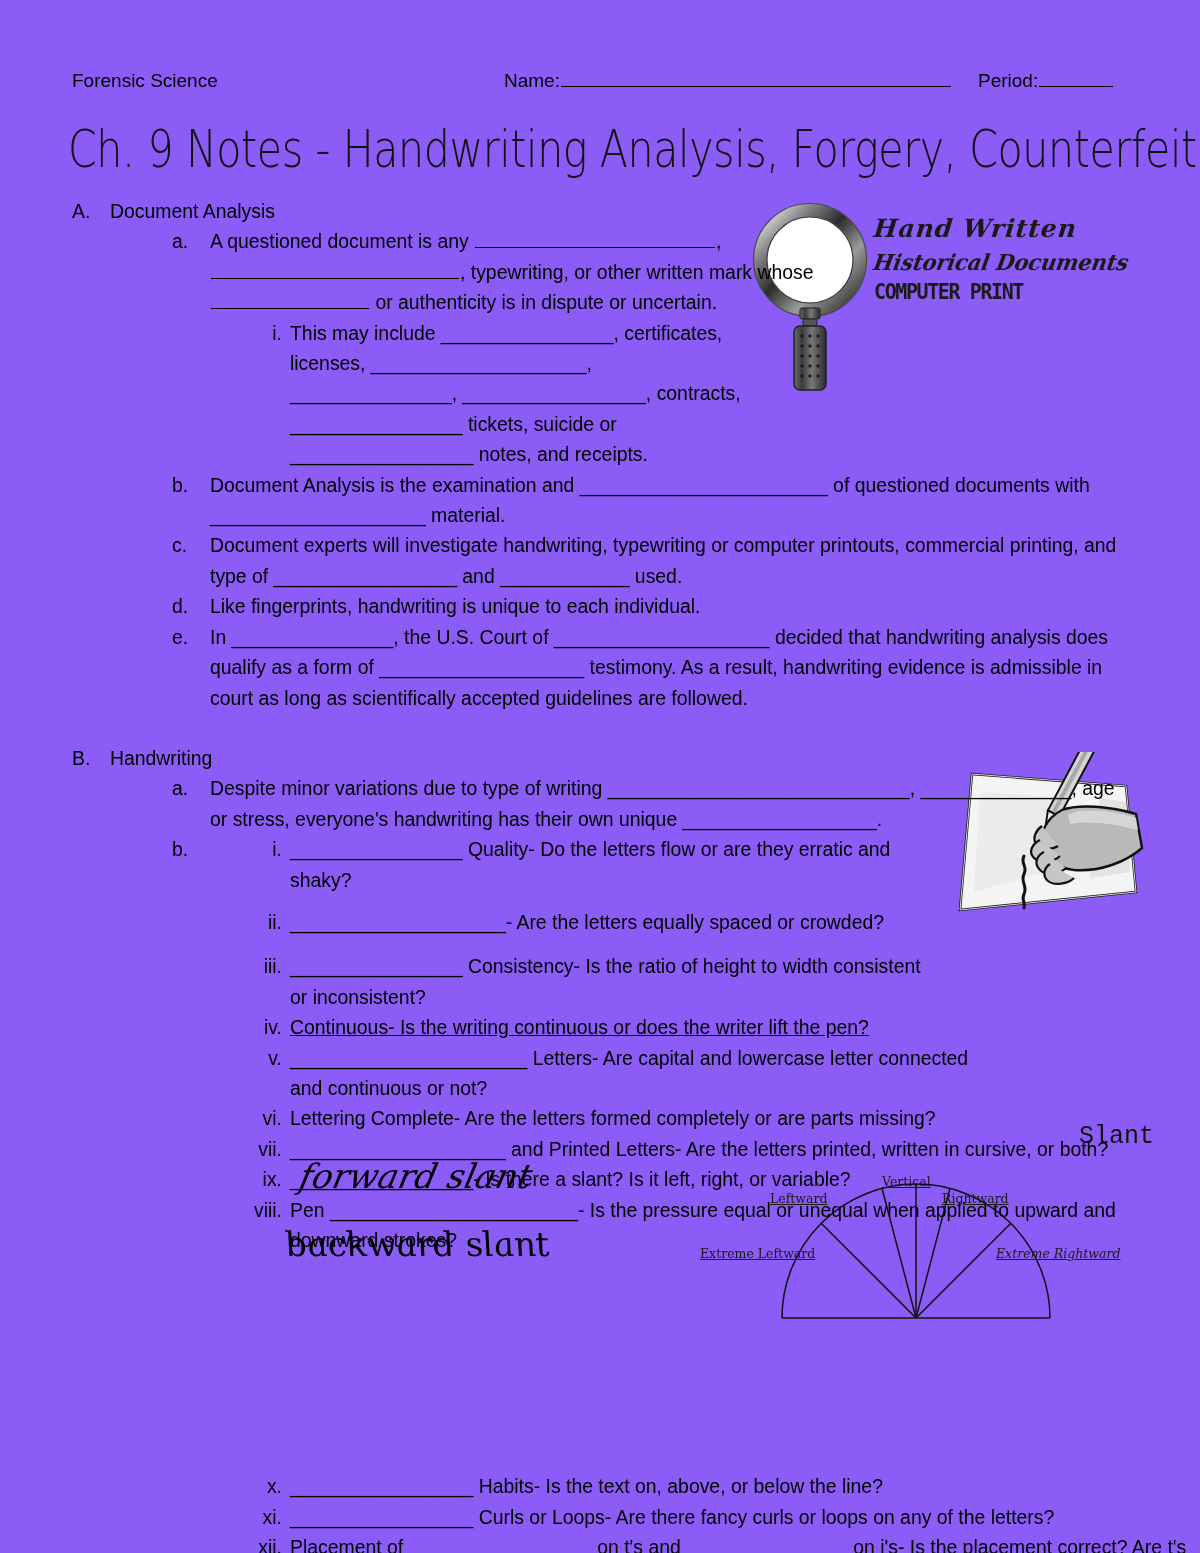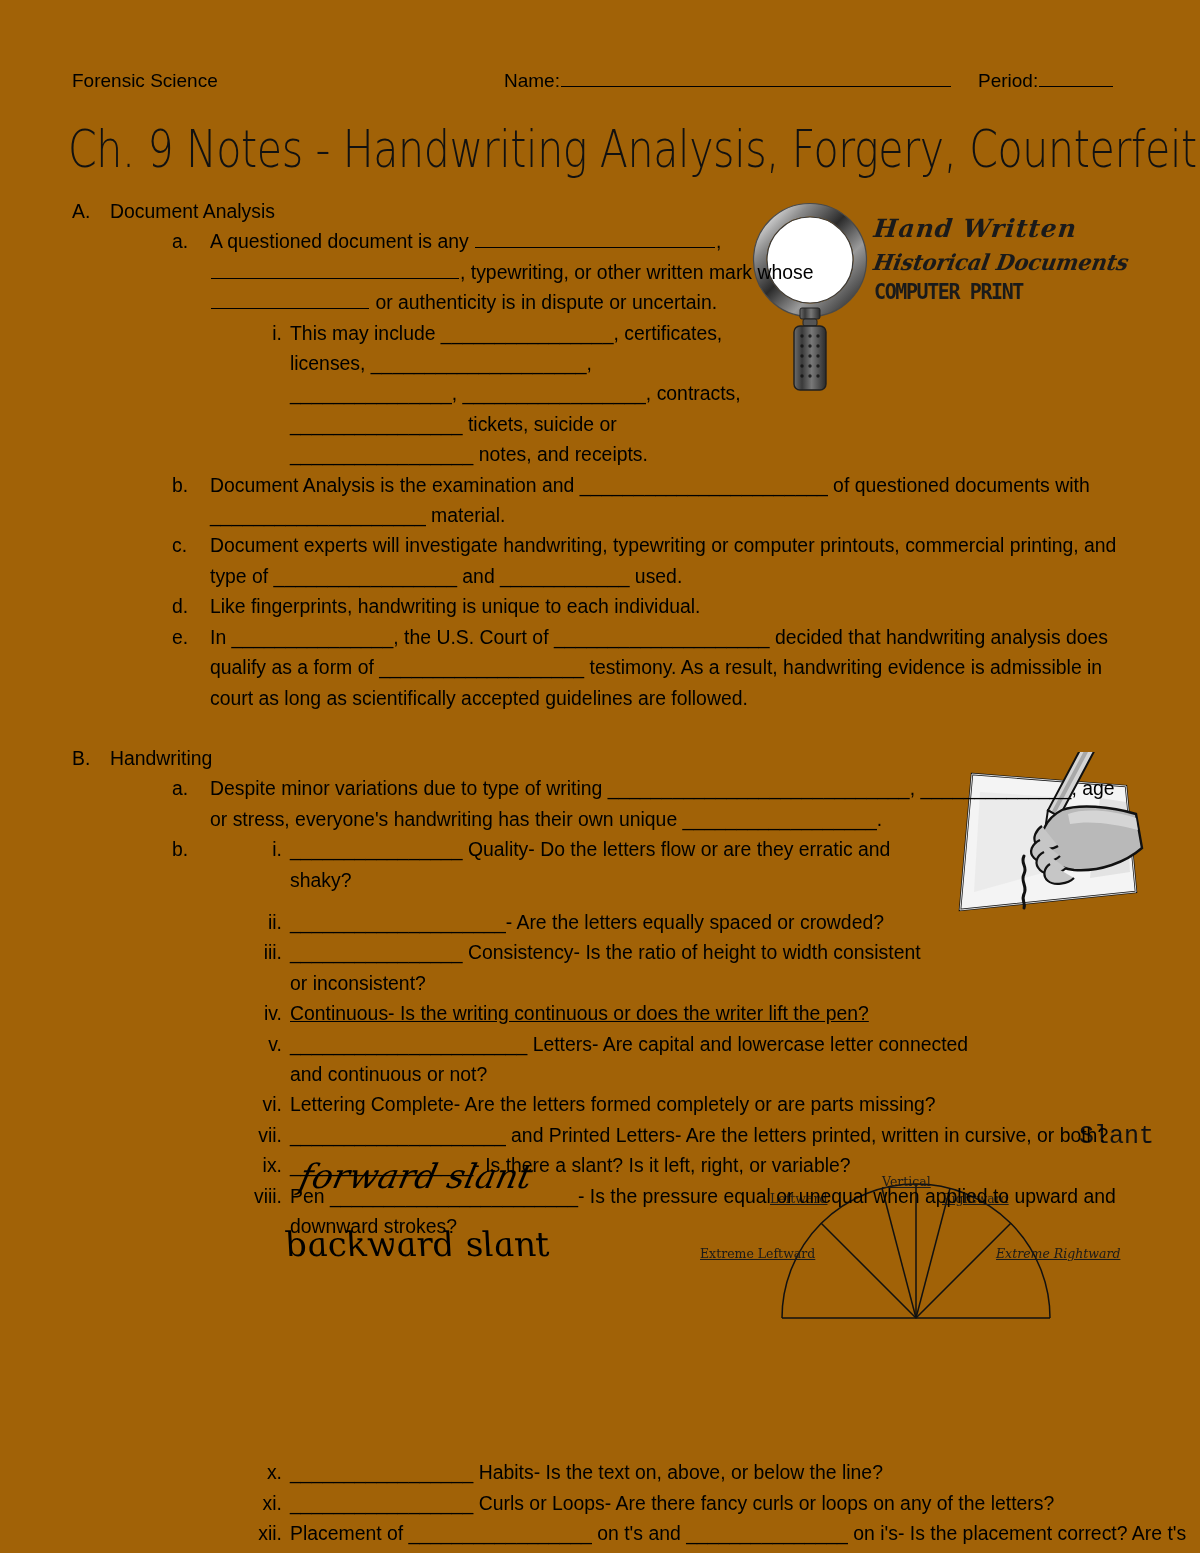--- a/index.html
+++ b/index.html
@@ -9,21 +9,21 @@
     background: #ffffff;
   }
   body {
     font-family: "Liberation Sans", sans-serif;
     color: #000000;
   }
   .page {
     position: relative;
     width: 1200px;
     height: 1553px;
-    background: #a16207;
+    background: #8b5cf6;
     overflow: hidden;
     box-sizing: border-box;
   }
 
   
   .header-row {
     position: absolute;
     left: 72px;
     top: 68px;
     width: 1040px;
@@ -336,21 +336,21 @@
     </div>
 
     <div class="item c-item" style="width:660px;">
       <span class="marker">i.</span>
       <span>________________ Quality- Do the letters flow or are they erratic and shaky?</span>
     </div>
     <div class="item c-item" style="width:700px;margin-top:12px;">
       <span class="marker">ii.</span>
       <span>____________________- Are the letters equally spaced or crowded?</span>
     </div>
-    <div class="item c-item" style="width:640px;">
+    <div class="item c-item" style="width:640px;margin-top:14px;">
       <span class="marker">iii.</span>
       <span>________________ Consistency- Is the ratio of height to width consistent or inconsistent?</span>
     </div>
     <div class="item c-item" style="width:700px;text-decoration:underline;">
       <span class="marker">iv.</span>
       <span>Continuous- Is the writing continuous or does the writer lift the pen?</span>
     </div>
     <div class="item c-item" style="width:680px;">
       <span class="marker">v.</span>
       <span>______________________ Letters- Are capital and lowercase letter connected and continuous or not?</span>

